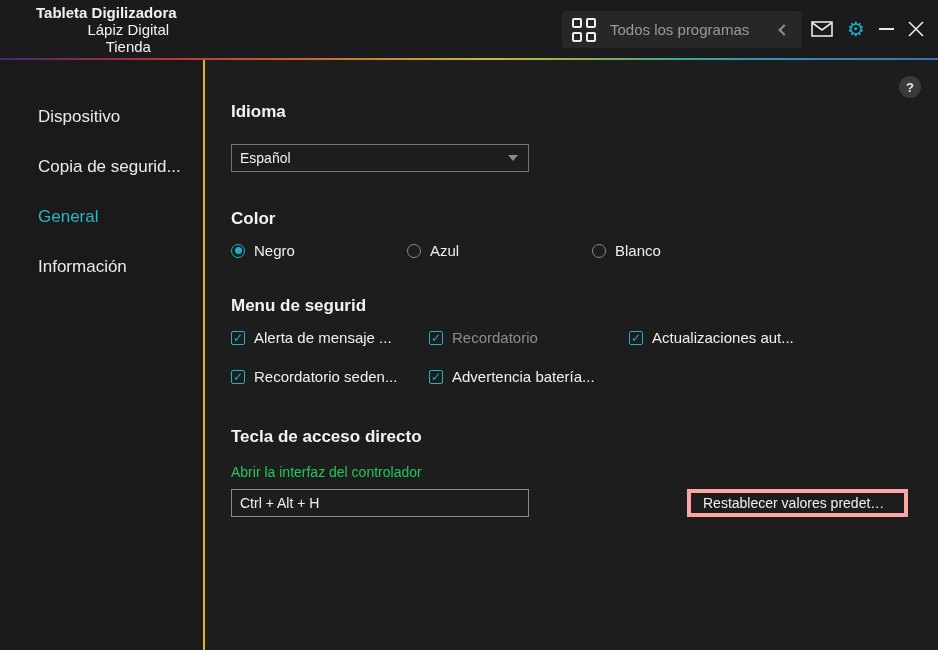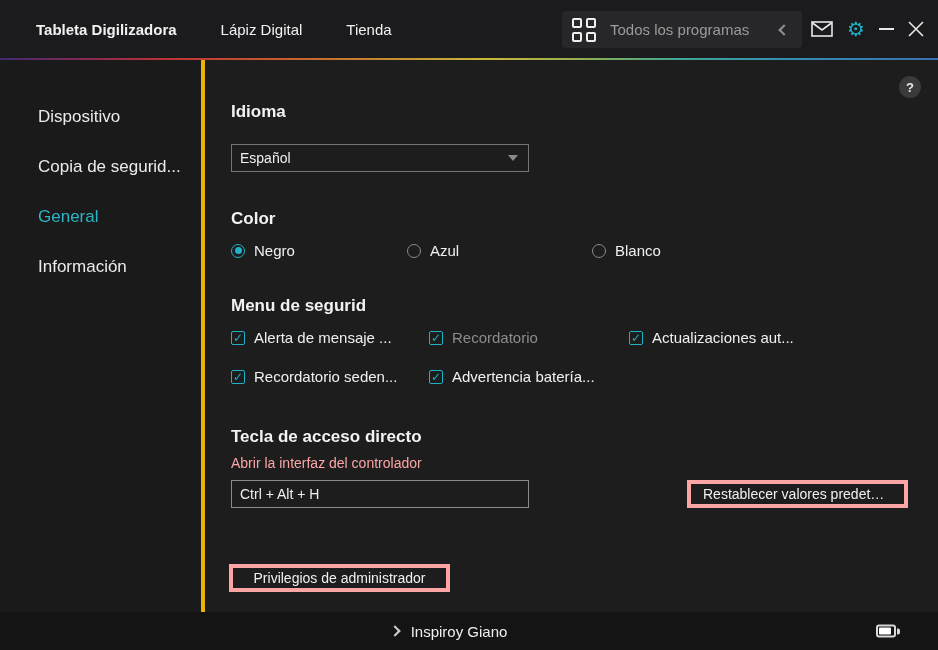--- a/index.html
+++ b/index.html
@@ -10,21 +10,21 @@
     color: #e8e8e8;
     -webkit-font-smoothing: antialiased;
   }
   .app { width: 938px; height: 650px; display: flex; flex-direction: column; background: #1d1d1d; }
 
   
   .header {
     height: 58px; background: #1b1b1d; display: flex; align-items: center;
     flex: 0 0 auto; padding-left: 36px; position: relative;
   }
-  .menu { display: flex; align-items: center; gap: 0; }
+  .menu { display: flex; align-items: center; gap: 0; flex-direction: column; }
   .menu-item { font-size: 15px; color: #f1f1f1; cursor: pointer; white-space: nowrap; }
   .menu-item.active { font-weight: 700; }
   .menu-item + .menu-item { margin-left: 44px; }
 
   .programs-box {
     position: absolute; left: 562px; top: 11px; width: 240px; height: 37px;
     background: #27272a; border-radius: 4px; display: flex; align-items: center;
     padding: 0 12px 0 10px; cursor: pointer;
   }
   .grid-icon { width: 24px; height: 24px; display: grid; grid-template-columns: 10px 10px; grid-template-rows: 10px 10px; gap: 4px; }
@@ -42,21 +42,21 @@
     height: 2px; flex: 0 0 auto;
     background: linear-gradient(to right,
       #3f2a72 0%, #7e2a55 8%, #bf3338 18%, #c85c2e 30%, #c68f30 42%,
       #c9b83a 52%, #93ae4f 62%, #3fa893 72%, #338fb4 84%, #3a70b0 100%);
   }
 
   
   .body-row { flex: 1 1 auto; display: flex; min-height: 0; }
   .sidebar {
     width: 205px; flex: 0 0 auto; background: #1a1a1a;
-    border-right: 4px solid #eab308; padding-top: 32px;
+    border-right: 2px solid #eab308; padding-top: 32px;
   }
   .side-item {
     height: 50px; display: flex; align-items: center; padding-left: 38px;
     font-size: 17px; color: #eaeaea; cursor: pointer; white-space: nowrap;
   }
   .side-item.active { color: #2cb4c6; }
 
   .main { flex: 1 1 auto; position: relative; background: #1d1d1d; padding: 24px 30px 0 26px; }
 
   .help-circle {
@@ -97,21 +97,21 @@
 
   .check-row1 .opt:nth-child(1) { width: 198px; }
   .check-row1 .opt:nth-child(2) { width: 200px; }
   .check-row2 .opt:nth-child(1) { width: 198px; }
   .check-row2 { margin-top: 22px; }
   .checkbox {
     width: 14px; height: 14px; border: 1px solid #1fb1c5; border-radius: 2px;
     color: #1fb1c5; font-size: 12px; line-height: 12px; text-align: center; flex: 0 0 auto;
   }
 
-  .sub-label { margin-top: 8px; font-size: 14px; color: #fca5a5; }
+  .sub-label { margin-top: 17px; font-size: 14px; color: #22c55e; }
   .shortcut-row { margin-top: 9px; display: flex; align-items: flex-end; position: relative; }
   .shortcut-input {
     width: 298px; height: 28px; background: #1d1d1d; border: 1px solid #8a8a8a;
     color: #f0f0f0; font-size: 14px; padding: 0 8px; outline: none;
     font-family: "Liberation Sans", "DejaVu Sans", sans-serif;
   }
   .btn {
     height: 28px; background: transparent; border: 4px solid #fca5a5; color: #f0f0f0;
     font-size: 14px; padding: 0 12px; cursor: pointer; white-space: nowrap;
     font-family: "Liberation Sans", "DejaVu Sans", sans-serif;
@@ -238,30 +238,17 @@
         </div>
       </div>
 
       <div class="section-title t-tecla">Tecla de acceso directo</div>
       <div class="sub-label">Abrir la interfaz del controlador</div>
       <div class="shortcut-row">
         <input class="shortcut-input" type="text" value="Ctrl + Alt + H" style="">
         <button class="btn reset-btn">Restablecer valores predetermi...</button>
       </div>
 
-      <button class="btn admin-btn">Privilegios de administrador</button>
     </div>
   </div>
 
-  <div class="footer">
-    <div class="device-switch">
-      <span class="chev-right"></span>
-      <span class="device-name">Inspiroy Giano</span>
-    </div>
-    <div class="battery">
-      <div class="battery-body">
-          <div class="battery-level"></div>
-        </div>
-      <div class="battery-nub"></div>
-    </div>
-  </div>
 
 </div>
 
 </body></html>

